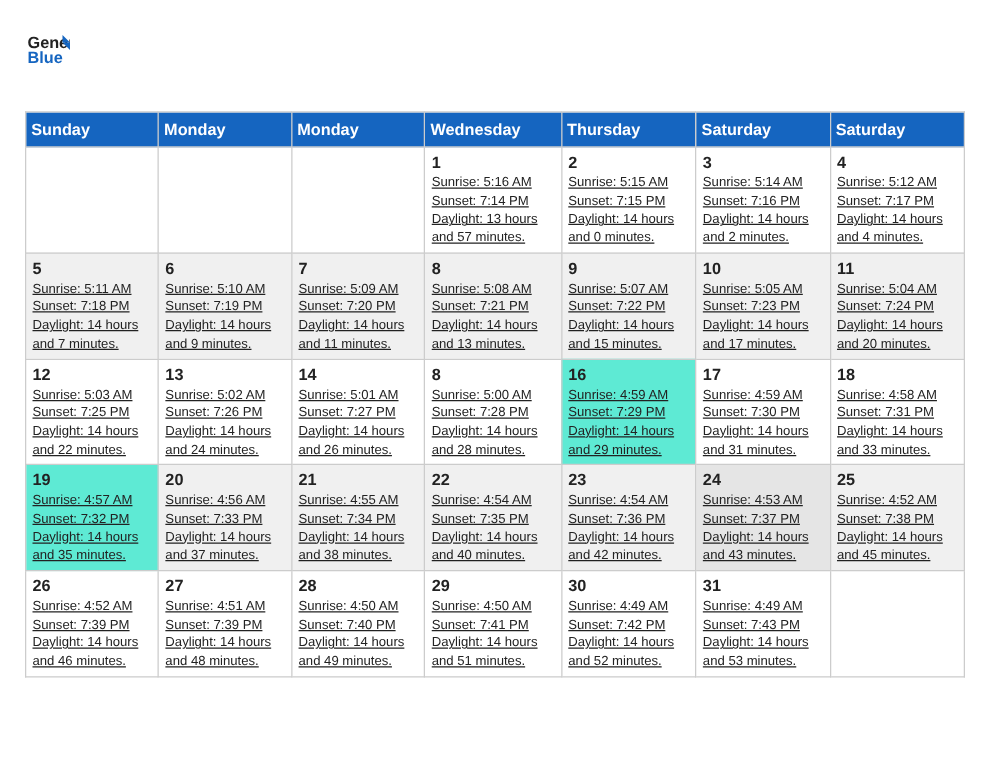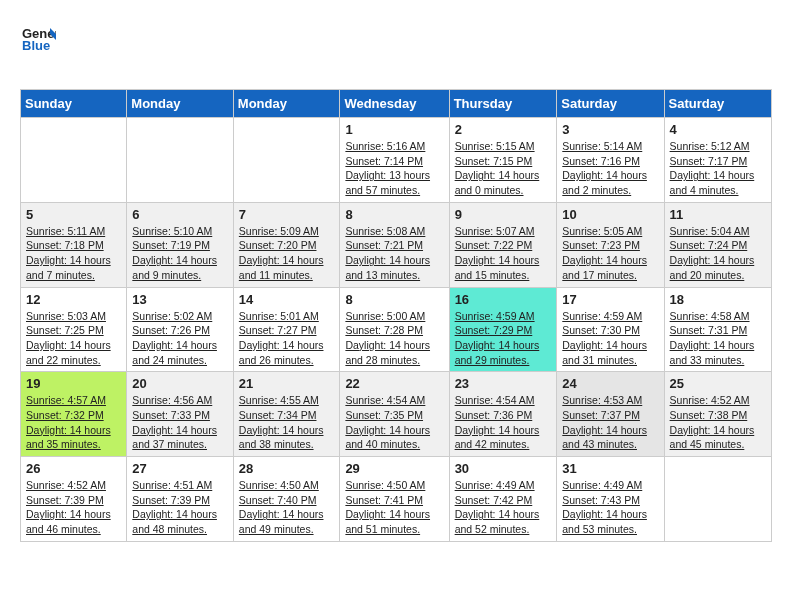--- a/index.html
+++ b/index.html
@@ -193,21 +193,21 @@
         <td style="background: rgb(255, 255, 255);">
           <div class="day-num">17</div>
           <div class="day-info">Sunrise: 4:59 AM<br>Sunset: 7:30 PM<br>Daylight: 14 hours and 31 minutes.</div>
         </td>
         <td style="background: rgb(255, 255, 255);">
           <div class="day-num">18</div>
           <div class="day-info">Sunrise: 4:58 AM<br>Sunset: 7:31 PM<br>Daylight: 14 hours and 33 minutes.</div>
         </td>
       </tr>
       <tr>
-        <td style="background: #bef264;">
+        <td style="background: #5eead4;">
           <div class="day-num">19</div>
           <div class="day-info">Sunrise: 4:57 AM<br>Sunset: 7:32 PM<br>Daylight: 14 hours and 35 minutes.</div>
         </td>
         <td style="background: rgb(240, 240, 240);">
           <div class="day-num">20</div>
           <div class="day-info">Sunrise: 4:56 AM<br>Sunset: 7:33 PM<br>Daylight: 14 hours and 37 minutes.</div>
         </td>
         <td style="background: rgb(240, 240, 240);">
           <div class="day-num">21</div>
           <div class="day-info">Sunrise: 4:55 AM<br>Sunset: 7:34 PM<br>Daylight: 14 hours and 38 minutes.</div>

